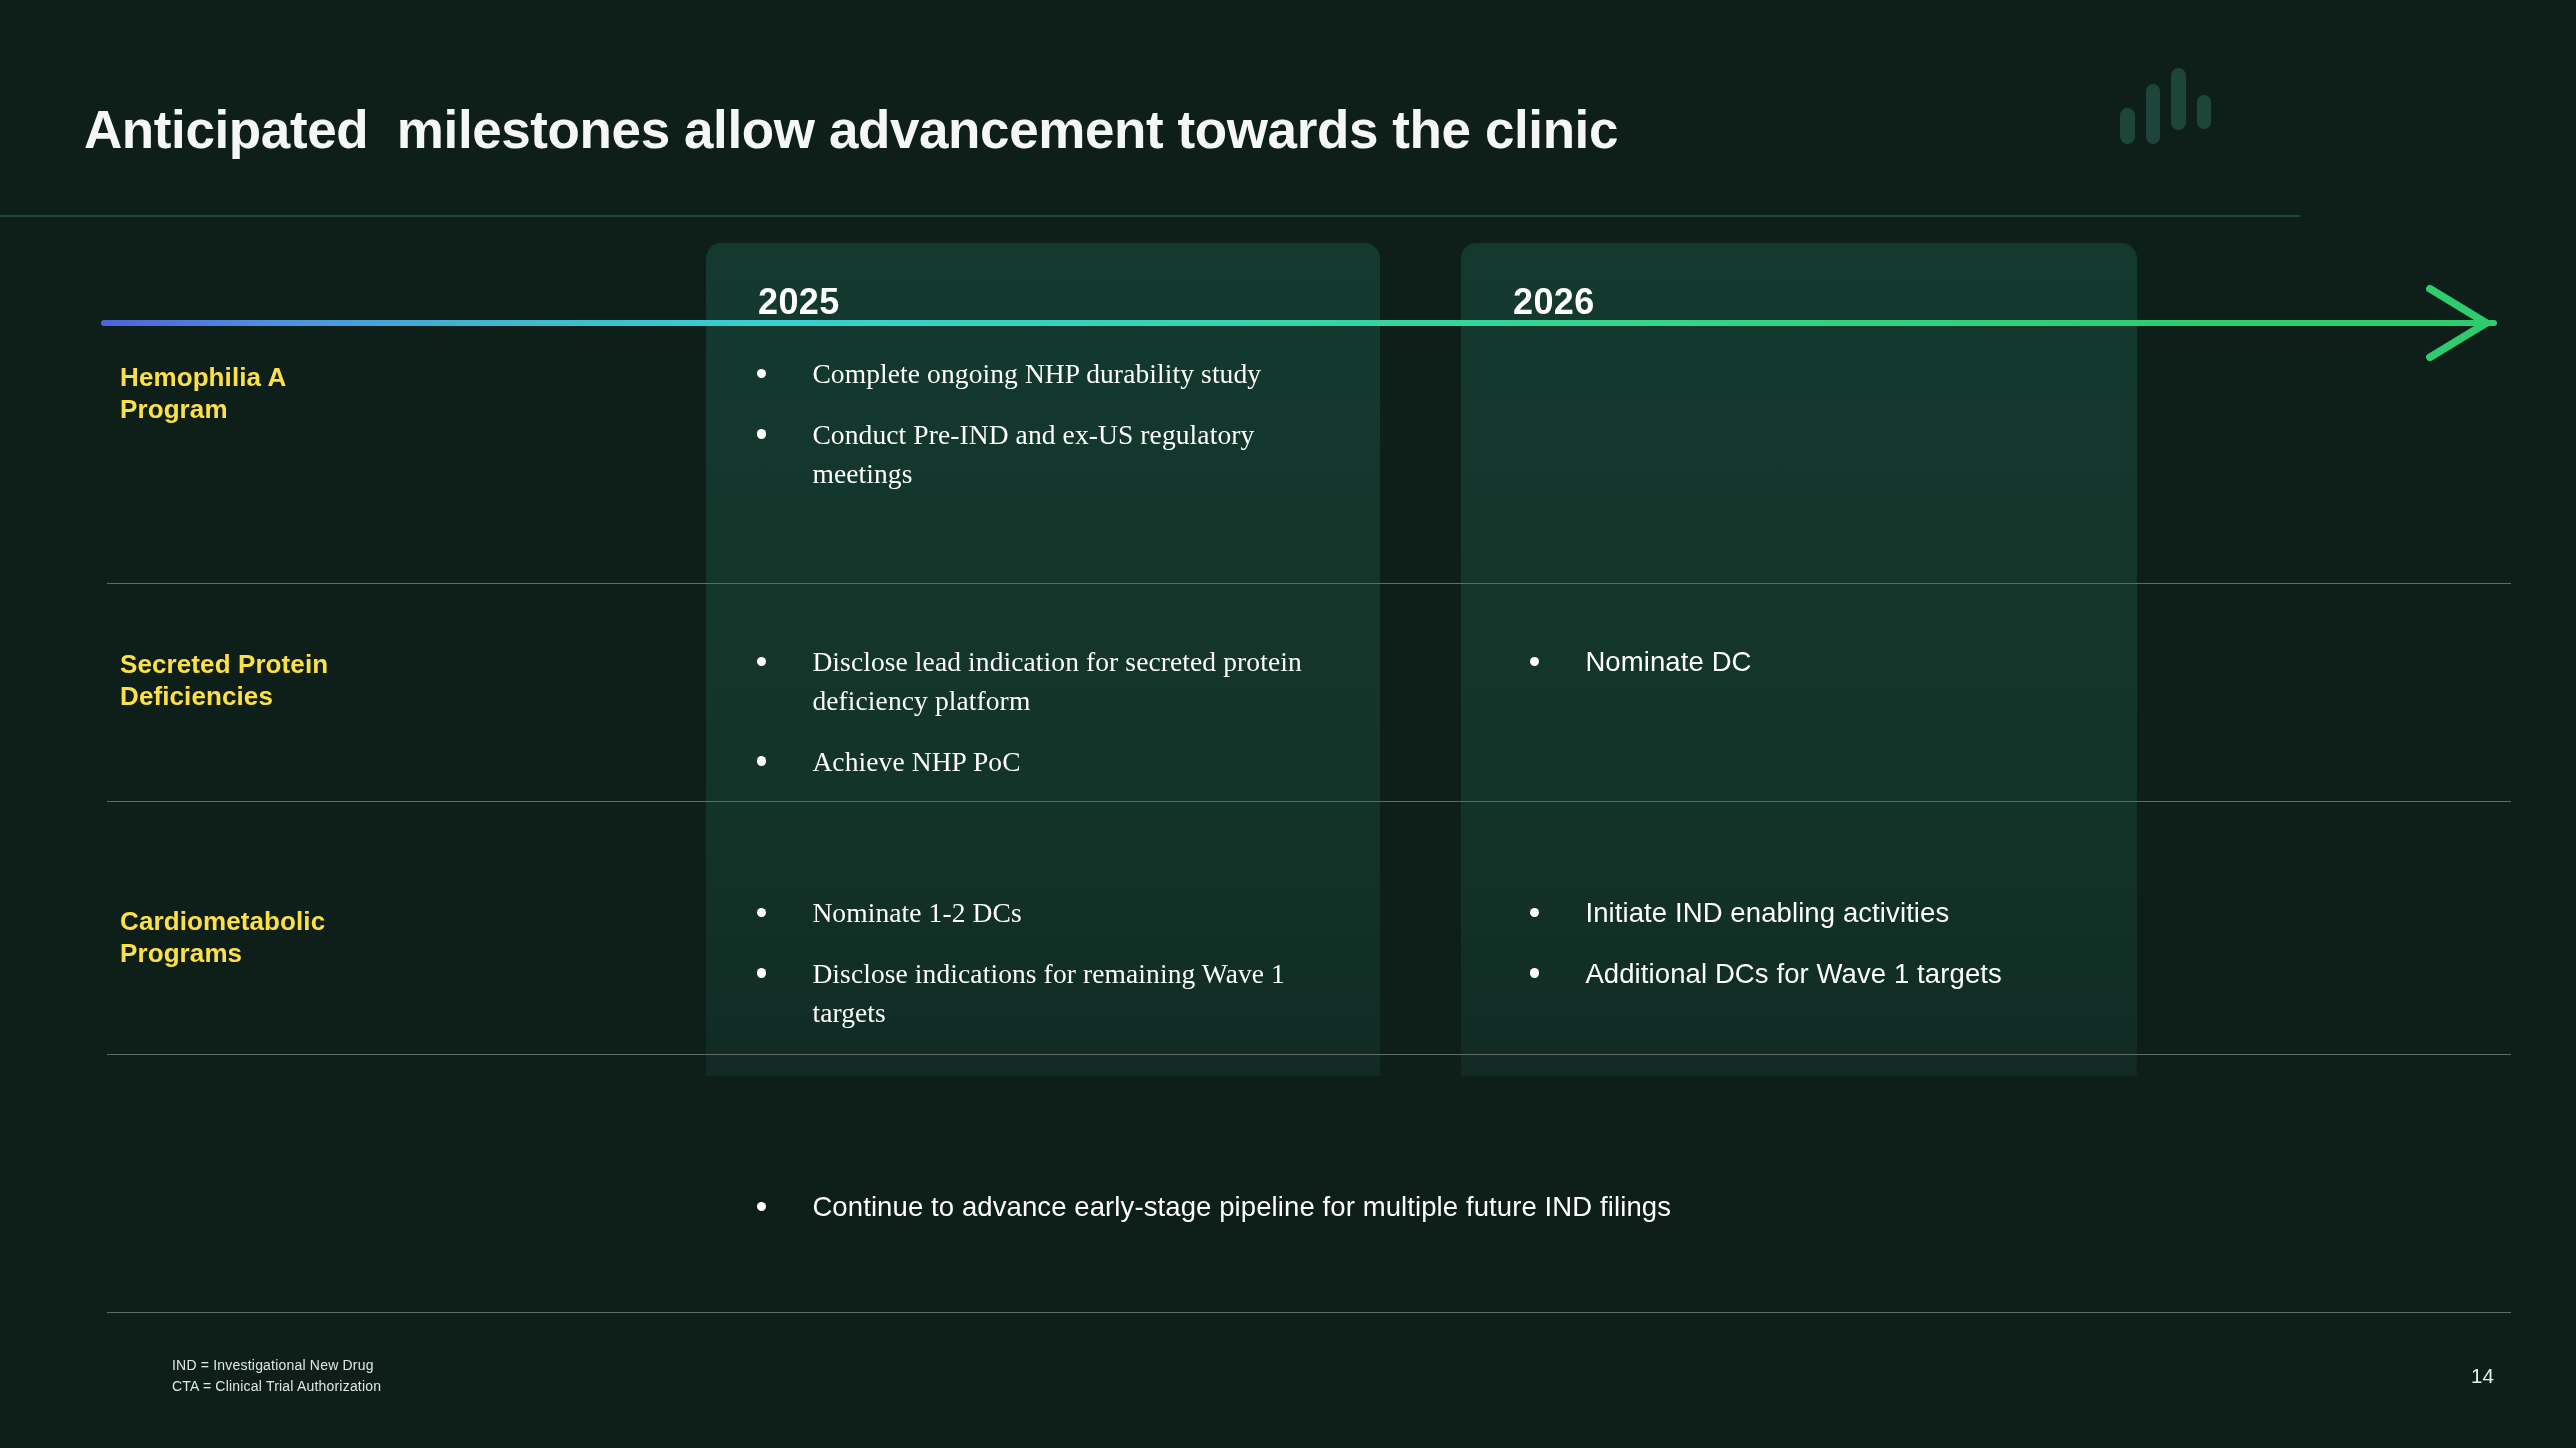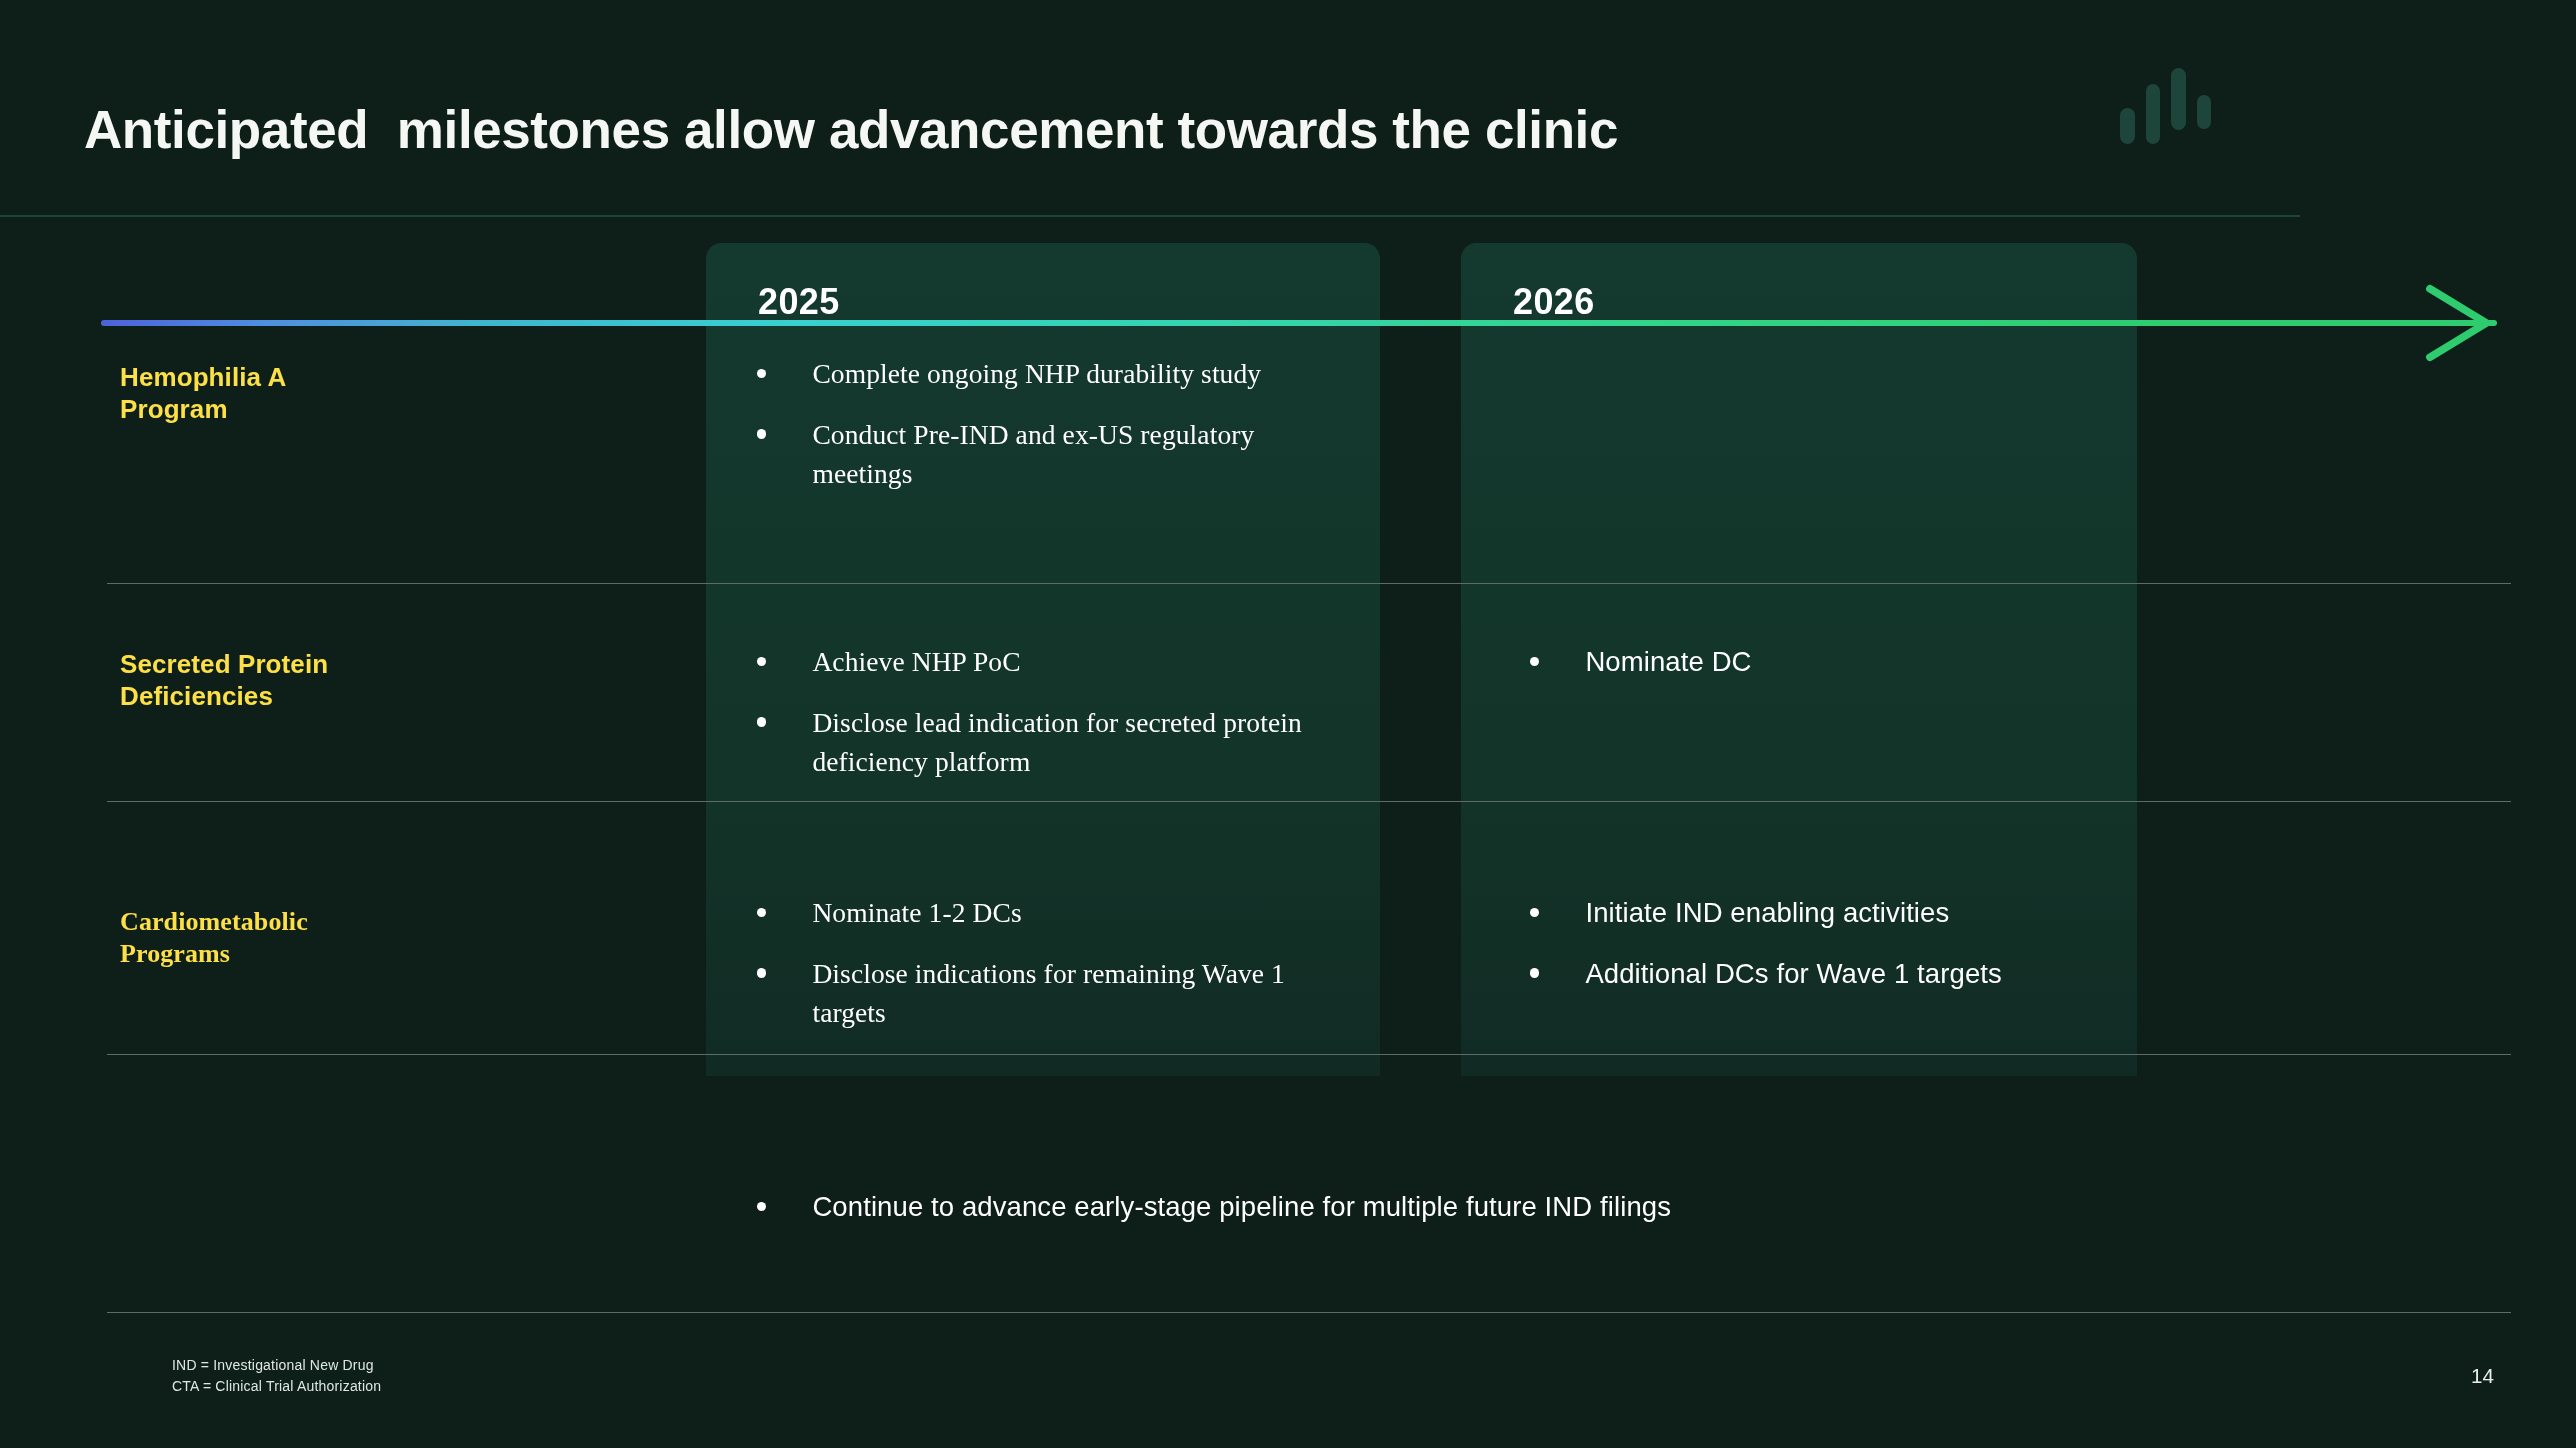--- a/index.html
+++ b/index.html
@@ -147,21 +147,21 @@
     left: 120px;
     width: 515px;
     font-size: 26px;
     font-weight: bold;
     line-height: 1.22;
     color: #fde047;
     letter-spacing: 0.1px;
   }
   .label-1 { top: 362px; }
   .label-2 { top: 649px; }
-  .label-3 { top: 906px; font-family: Liberation Serif, serif; }
+  .label-3 { top: 906px; }
   .label-4 { top: 1125px; }
 
   
   .bullets {
     position: absolute;
   }
   .col-2025 { left: 757px; width: 601px; font-family: Liberation Serif, serif; }
   .col-2026 { left: 1530px; width: 601px; }
   .col-wide { left: 757px; width: 1374px; }
 
@@ -263,25 +263,25 @@
     </div>
     <div class="bullet">
       <span class="bullet-dot"></span>
       <span class="bullet-text">Conduct Pre-IND and ex-US regulatory meetings</span>
     </div>
   </div>
 
   <div class="bullets col-2025 bul-2">
     <div class="bullet">
       <span class="bullet-dot"></span>
+      <span class="bullet-text">Disclose lead indication for secreted protein deficiency platform</span>
+    </div>
+    <div class="bullet">
+      <span class="bullet-dot"></span>
       <span class="bullet-text">Achieve NHP PoC</span>
-    </div>
-    <div class="bullet">
-      <span class="bullet-dot"></span>
-      <span class="bullet-text">Disclose lead indication for secreted protein deficiency platform</span>
     </div>
   </div>
   <div class="bullets col-2026 bul-2">
     <div class="bullet">
       <span class="bullet-dot"></span>
       <span class="bullet-text">Nominate DC</span>
     </div>
   </div>
 
   <div class="bullets col-2025 bul-3">

